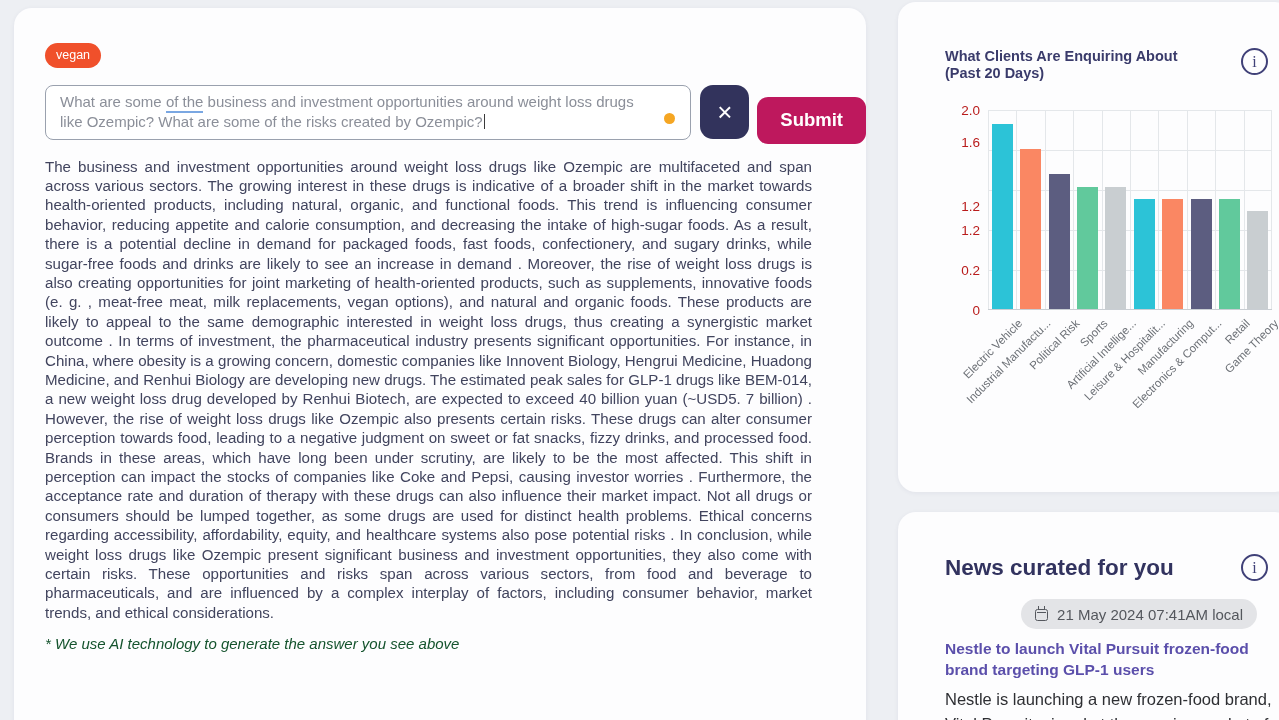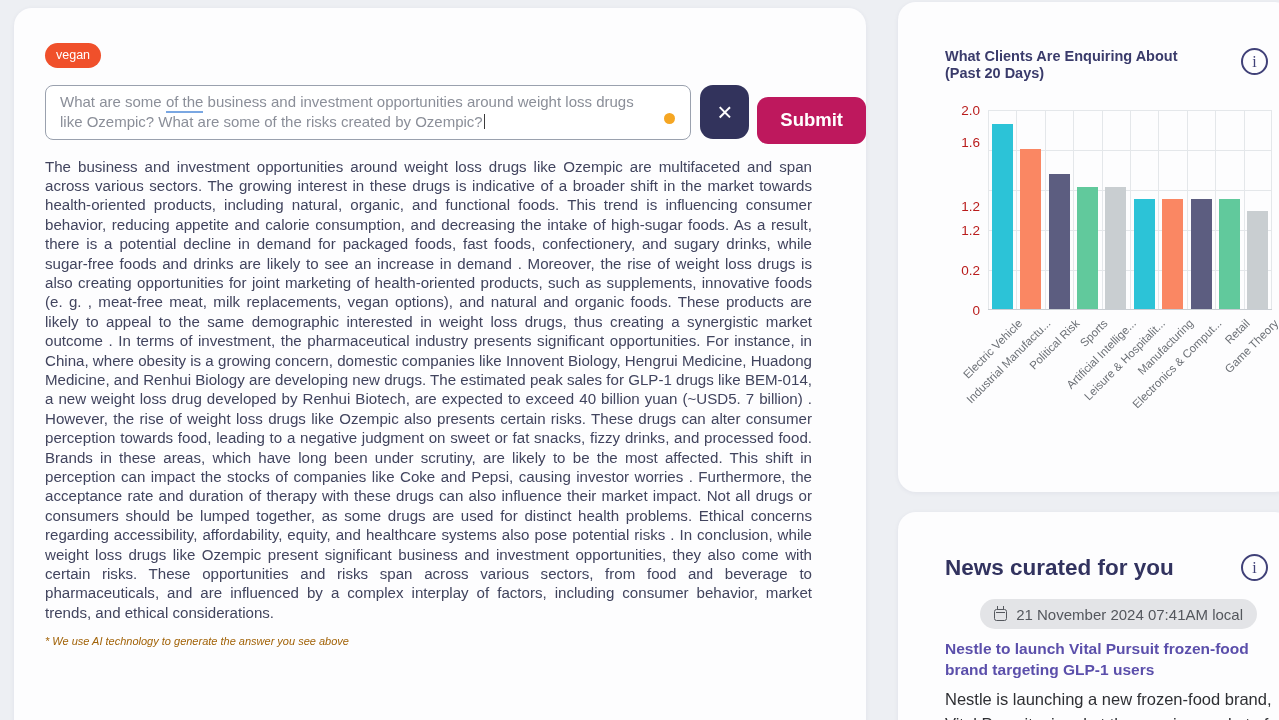--- a/index.html
+++ b/index.html
@@ -46,21 +46,21 @@
   .submit-btn {
     margin-left:8px; margin-top:12px; height:47px; padding:0 23px; flex-shrink:0;
     background:#be185d; border:none; border-radius:11px;
     color:#fff; font-size:18.5px; font-weight:bold; cursor:pointer;
     font-family:"Liberation Sans", sans-serif;
   }
   .answer {
     margin-top:13px; width:767px;
     text-align:justify; font-size:15.1px; line-height:19.4px; color:#41445e;
   }
-  .footnote { margin-top:13px; font-style:italic; color:#a16207; font-size:11px; }
+  .footnote { margin-top:13px; font-style:italic; color:#14532d; font-size:15px; }
 
   
   #chart-card { left:898px; top:2px; width:395px; height:490px; padding:46px 20px 0 47px; }
   .card-head { display:flex; justify-content:space-between; align-items:flex-start; }
   .chart-title { font-size:14.5px; font-weight:bold; color:#3a3b6b; line-height:1.15; width:262px; }
   .info-icon {
     width:27px; height:27px; border:2px solid #404178; border-radius:50%;
     color:#404178; display:flex; align-items:center; justify-content:center;
     font-size:16px; font-family:"Liberation Serif", serif; font-style:normal;
     flex-shrink:0; margin-right:5px; cursor:pointer;
@@ -178,18 +178,18 @@
 </section>
 
 <section class="card" id="news-card">
   <div class="card-head">
     <h2 class="news-title">News curated for you</h2>
     <span class="info-icon">i</span>
   </div>
   <div class="date-row">
     <span class="date-pill">
       <span class="cal-icon"></span>
-      <span>21 November 2024 07:41AM local</span>
+      <span>21 May 2024 07:41AM local</span>
     </span>
   </div>
   <h3 class="headline">Nestle to launch Vital Pursuit frozen-food brand targeting GLP-1 users</h3>
   <p class="news-body">Nestle is launching a new frozen-food brand, Vital Pursuit, aimed at the growing market of</p>
 </section>
 
 </body></html>

